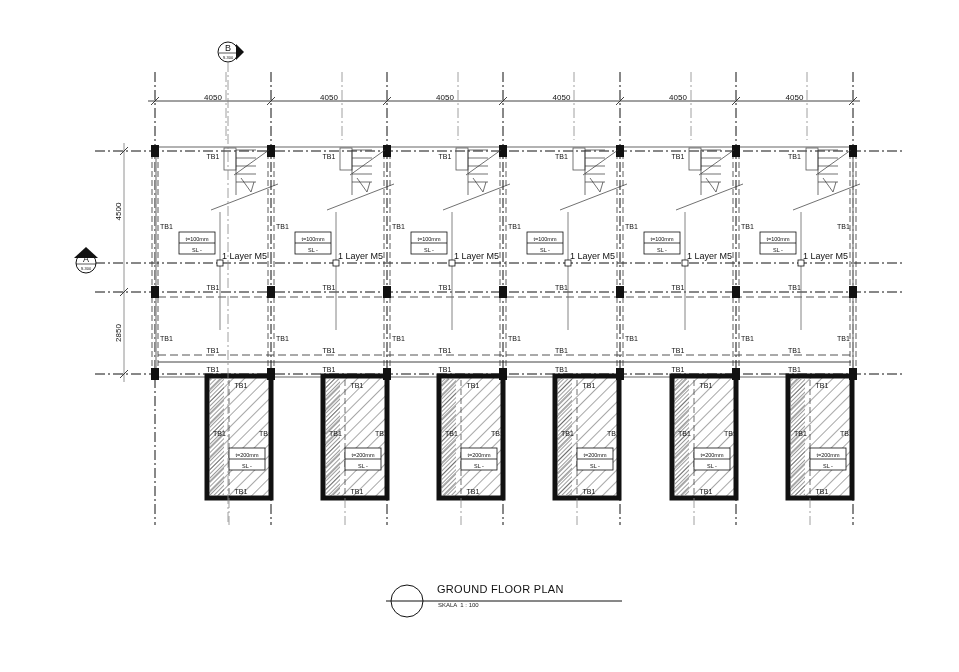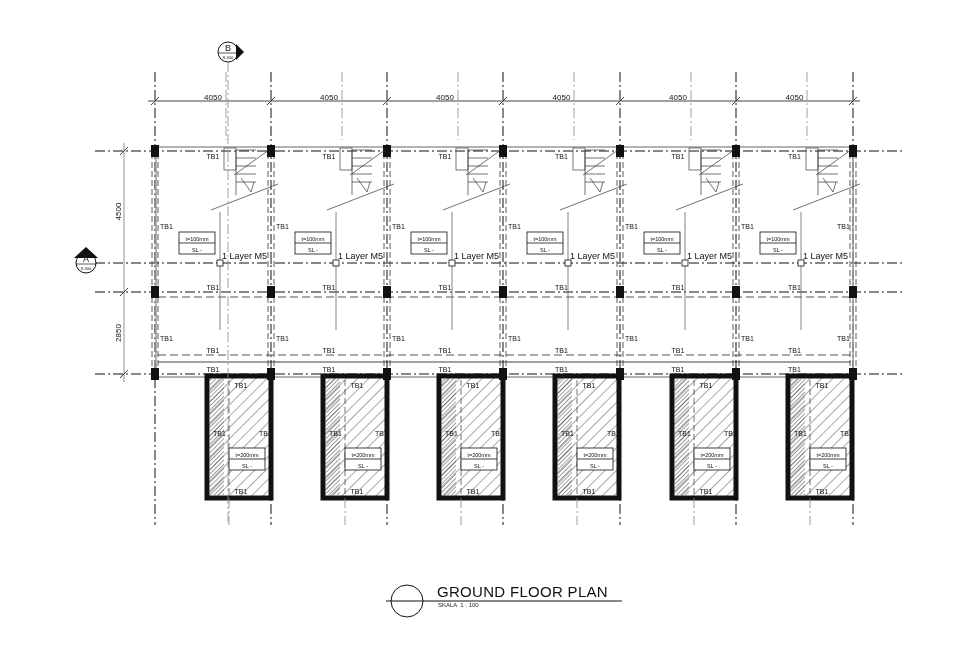--- a/index.html
+++ b/index.html
@@ -325,15 +325,15 @@
       <polygon points="74,258 86,247 98,258" fill="#111"></polygon>
       <line x1="76" y1="264" x2="96" y2="264" stroke="#111" stroke-width="0.7"></line>
       <text x="86" y="262" font-size="9" text-anchor="middle" class="lbl">A</text>
       <text x="86" y="270" font-size="4" text-anchor="middle" class="lbl">S.300</text>
       <circle cx="407" cy="601" r="16" fill="none" stroke="#111" stroke-width="1"></circle>
       <line x1="386" y1="601" x2="622" y2="601" stroke="#111" stroke-width="1"></line>
     </g>
 </svg>
 
 <div class="title-wrap">
-  <span style="position:absolute;left:437px;top:583px;font-size:15px;letter-spacing:0.3px;color:#111;white-space:nowrap;">GROUND FLOOR PLAN</span>
+  <span style="position:absolute;left:437px;top:583px;font-size:11px;letter-spacing:0.3px;color:#111;white-space:nowrap;">GROUND FLOOR PLAN</span>
   <span style="position:absolute;left:438px;top:602px;font-size:6px;color:#222;white-space:pre;">SKALA  1 : 100</span>
 </div>
 
 </body></html>

